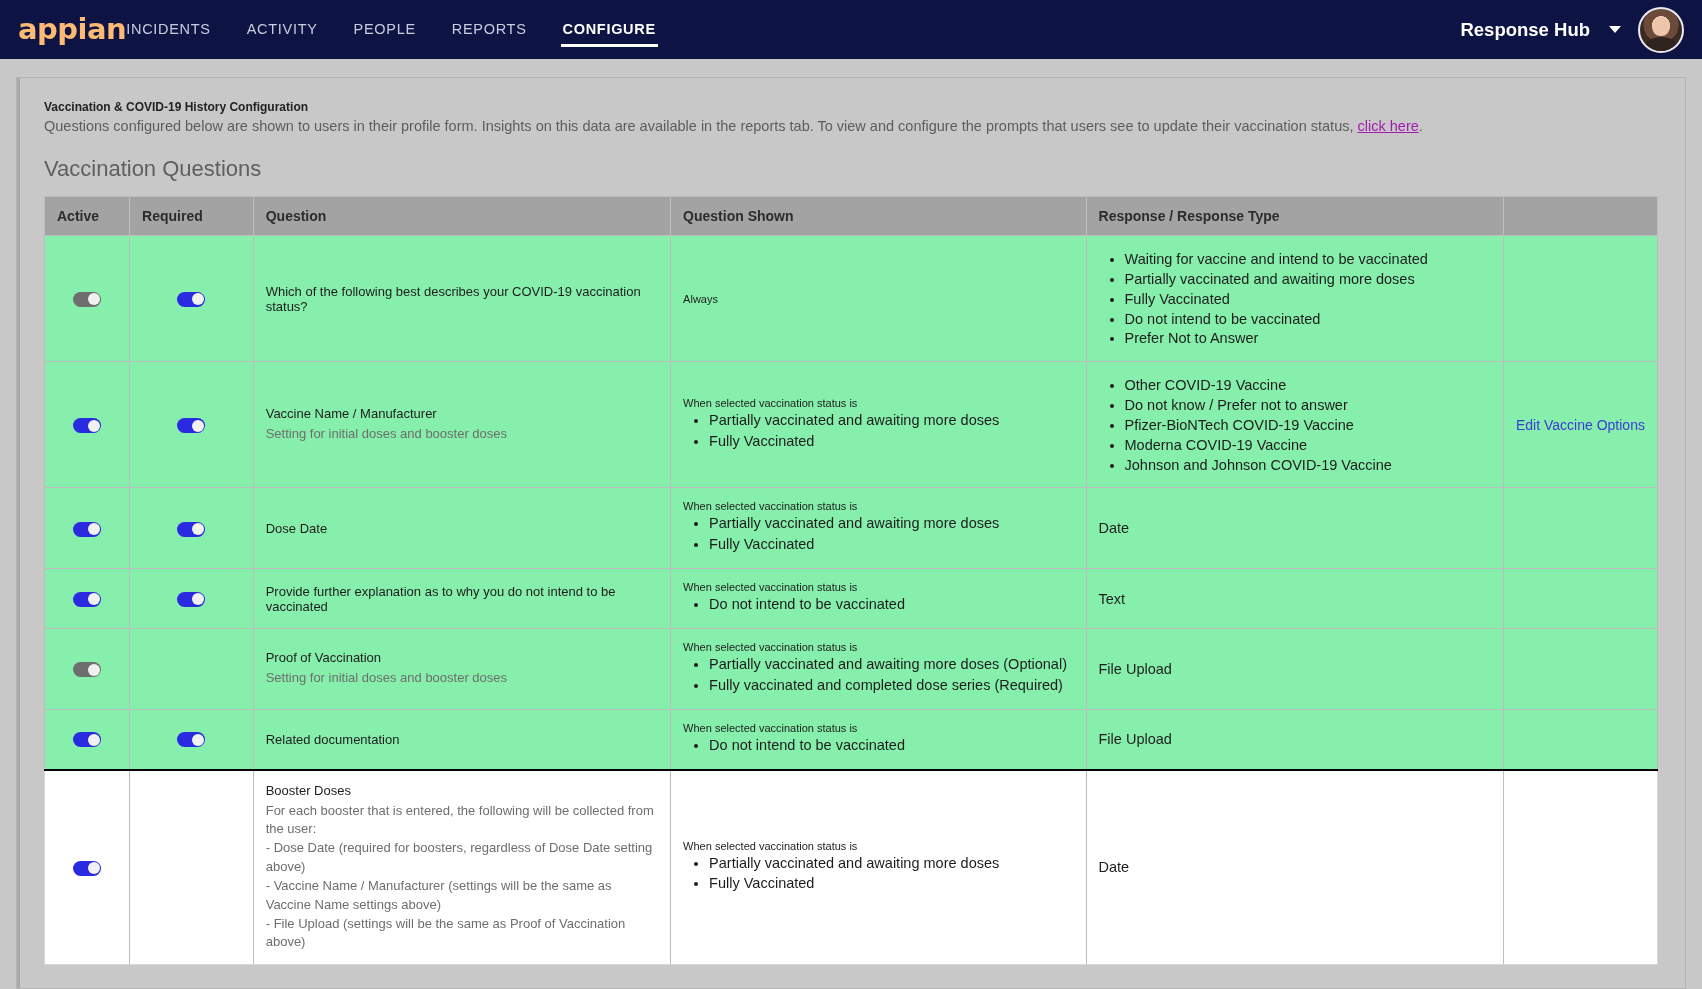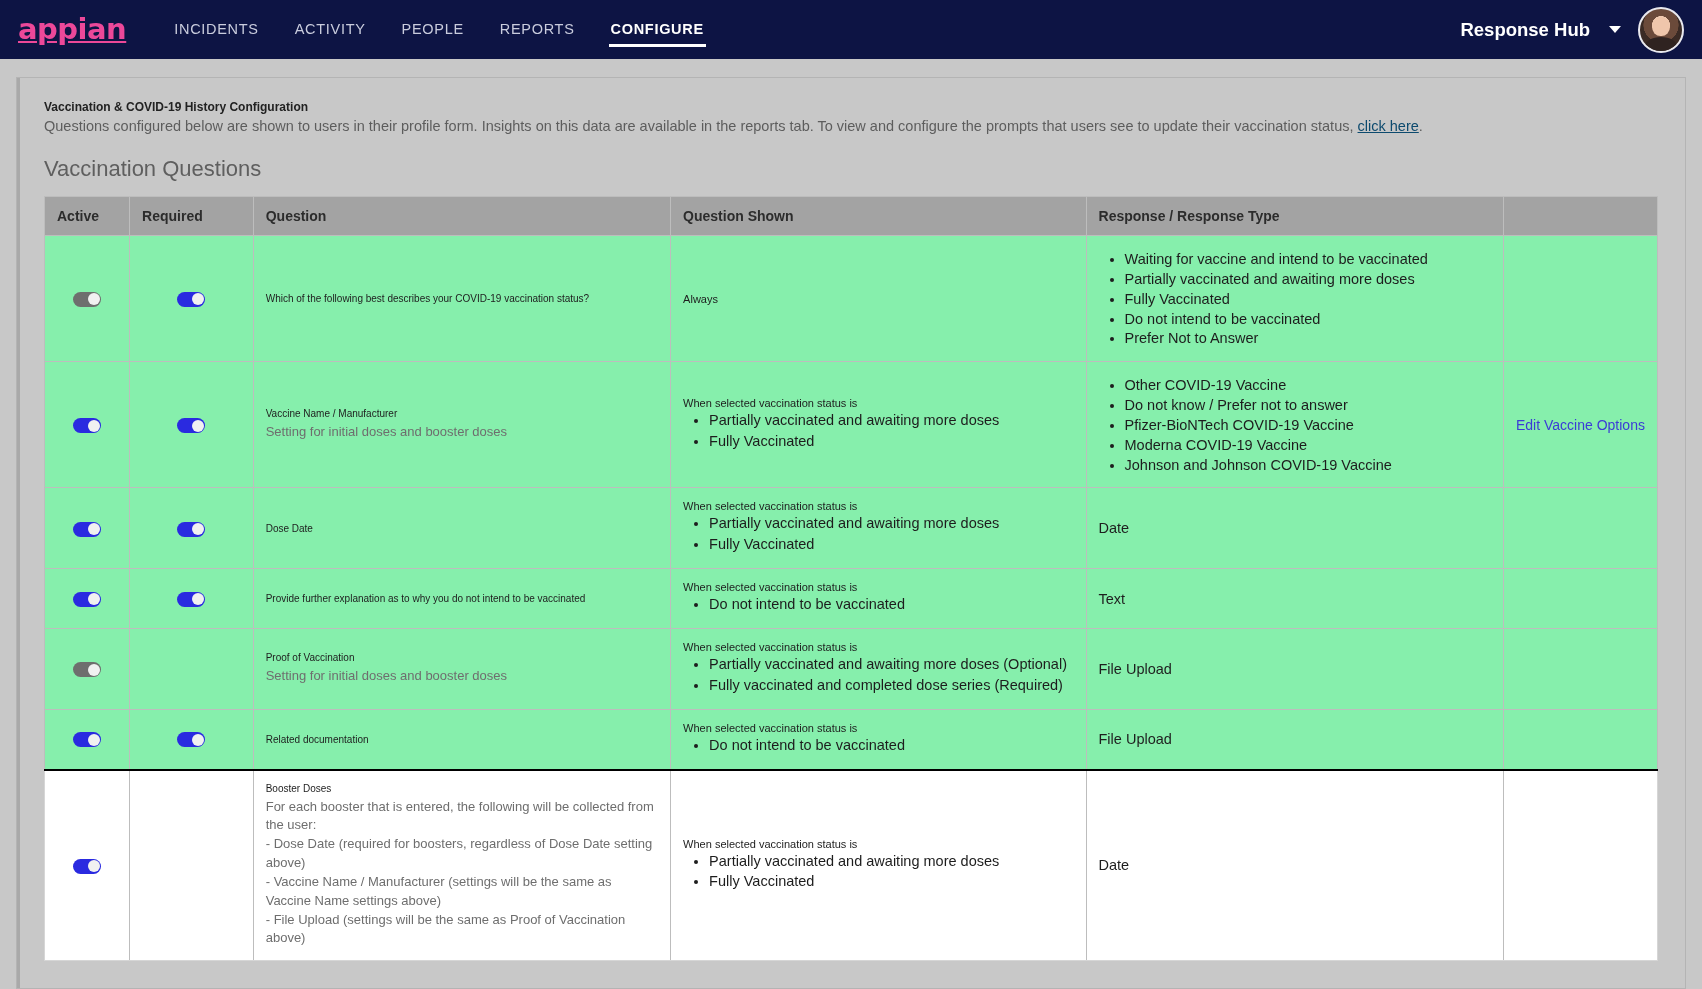--- a/index.html
+++ b/index.html
@@ -14,29 +14,27 @@
   
   .topnav {
     height: 59px;
     background: #0d1444;
     display: flex;
     align-items: center;
     padding: 0 18px 0 14px;
     position: relative;
   }
   .logo {
-    color: #ec4899;
+    color: #fdba74;
     font-size: 29px;
     font-weight: 700;
     letter-spacing: -0.5px;
-    margin-right: 48px;
     font-family: "DejaVu Sans", sans-serif;
     line-height: 1;
     padding-left: 4px;
-    text-decoration: underline;
   }
   .navlinks { display: flex; align-items: center; gap: 36px; height: 52px; }
   .navlink {
     color: #c9ccdd;
     font-size: 14.5px;
     letter-spacing: 0.7px;
     text-decoration: none;
     line-height: 59px;
     cursor: pointer;
   }
@@ -115,21 +113,21 @@
     font-weight: 700;
     color: #222222;
     margin: 4px 0 4px 0;
   }
   .page-desc {
     font-size: 14.5px;
     color: #5d5d5d;
     margin-bottom: 22px;
   }
   .page-desc a {
-    color: #0c4a6e;
+    color: #a21caf;
     text-decoration: underline;
   }
   .section-title {
     font-size: 22px;
     color: #5f5f5f;
     font-weight: 400;
     margin: 8px 0 14px 0;
   }
 
   
@@ -160,21 +158,21 @@
   }
   td.c-toggle { text-align: center; }
   tr.highlight td {
     background: #ffffff;
     border-top: 2px solid #000000;
     border-bottom: 1px solid #d6d6d6;
   }
   tr.highlight td:first-child { border-left: 1px solid #d6d6d6; }
   tr.highlight td:last-child  { border-right: 1px solid #d6d6d6; }
 
-  .q-title { font-size: 10px; color: #1d1d1d; }
+  .q-title { font-size: 13px; color: #1d1d1d; }
   .q-sub {
     font-size: 13px;
     color: #6e6e6e;
     margin-top: 4px;
     line-height: 1.45;
   }
   .qs-head { font-size: 11px; color: #1d1d1d; }
   ul.bul {
     margin: 2px 0 0 0;
     padding-left: 26px;

